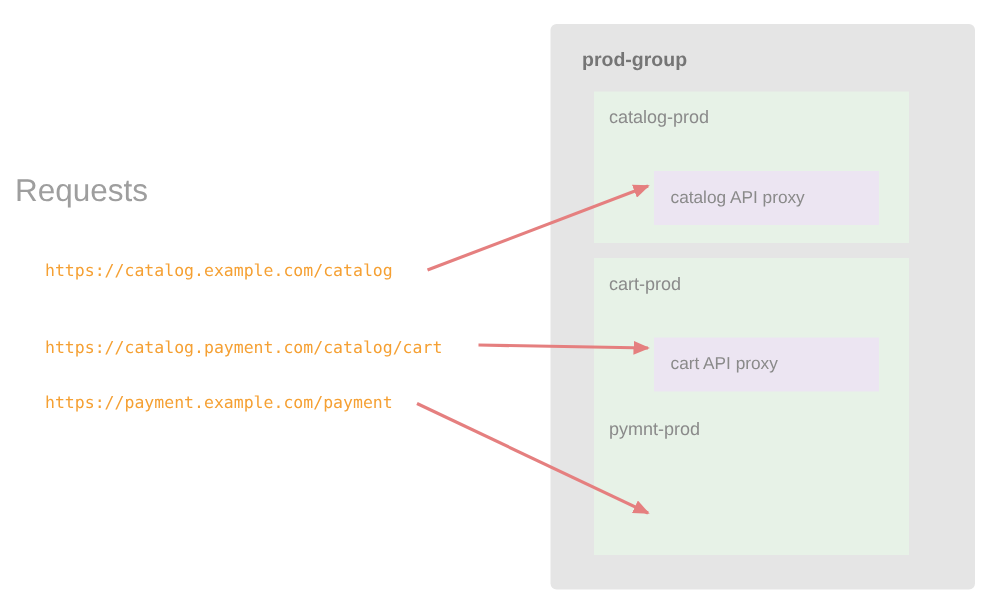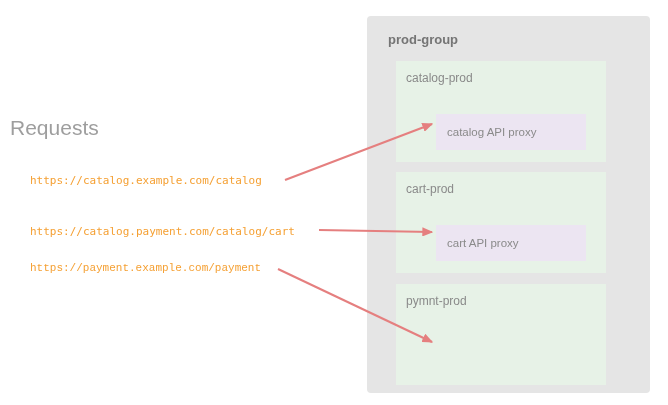--- a/index.html
+++ b/index.html
@@ -31,21 +31,21 @@
     left: 10px;
     font-family: "DejaVu Sans Mono", monospace;
     font-size: 11px;
     color: #f5a033;
     white-space: nowrap;
     letter-spacing: 0px;
     margin-left: 20px;
   }
   #url-0 { top: 174px; }
   #url-1 { top: 225px; }
-  #url-2 { top: 262px; font-family: Liberation Mono, monospace; }
+  #url-2 { top: 262px; }
 
   
   #prod-panel {
     position: absolute;
     left: 367px;
     top: 16px;
     width: 283px;
     height: 377px;
     background: #e5e5e5;
     border-radius: 4px;
@@ -62,21 +62,21 @@
 
   .group-box {
     position: absolute;
     left: 29px;
     width: 210px;
     height: 101px;
     background: #e7f2e7;
   }
   #group-0 { top: 45px; }
   #group-1 { top: 156px; }
-  #group-2 { top: 268px; }
+  #group-2 { top: 253px; }
 
   .group-title {
     position: absolute;
     left: 10px;
     top: 10px;
     font-size: 12px;
     color: #8a8a8a;
     white-space: nowrap;
   }
 

